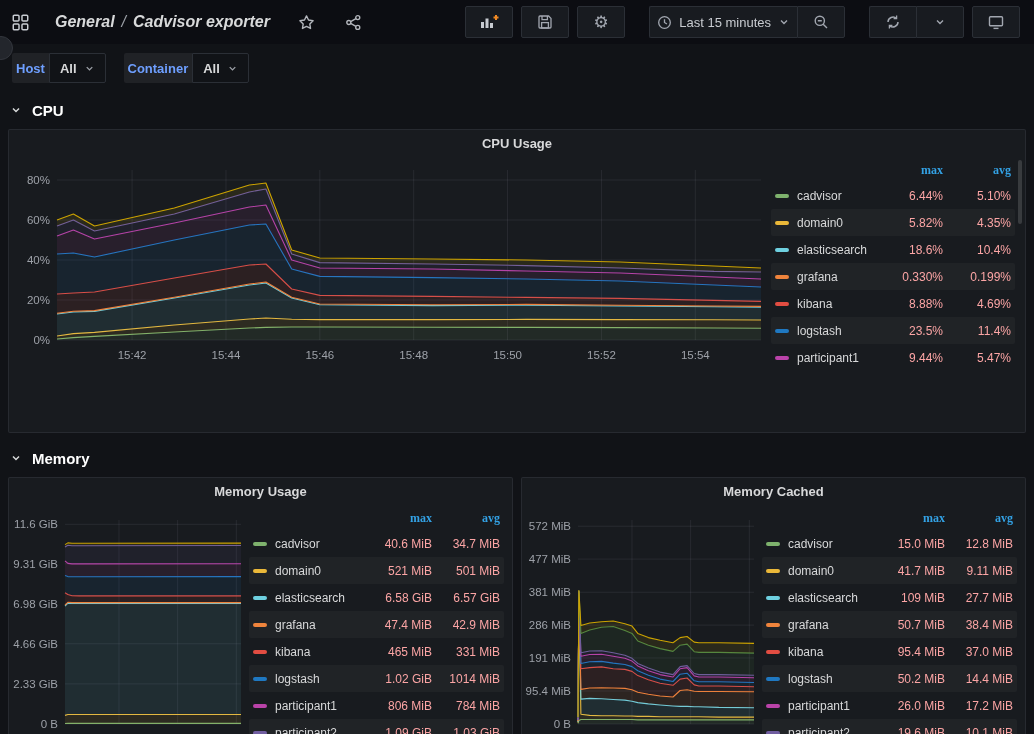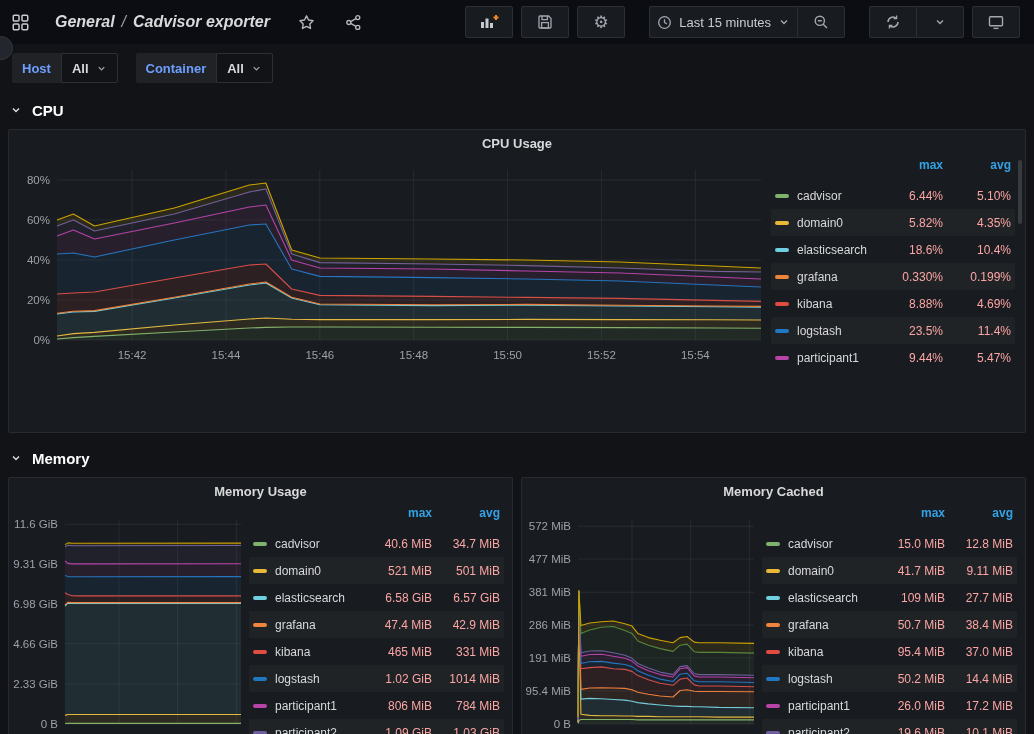--- a/index.html
+++ b/index.html
@@ -20,40 +20,40 @@
   .tb-group .tb-btn:last-child{border-radius:0 2px 2px 0;}
   .time-label{color:#c9ccd1;white-space:nowrap;}
   .gear{font-size:17px;line-height:1;color:#a2a7b0;}
   
   .side-handle{position:absolute;left:-11px;top:36px;width:22px;height:22px;border-radius:50%;
     background:#23262c;border:1px solid #33363d;}
   
   .submenu{display:flex;align-items:center;gap:18px;padding:9px 12px 8px 12px;}
   .filter{display:flex;align-items:stretch;}
   .f-label{background:#202226;color:#6e9fff;font-size:13px;font-weight:600;display:flex;
-    align-items:center;padding:0 10px;height:30px;border-radius:2px 0 0 2px;cursor:pointer;}
+    align-items:center;padding:0 4px;height:30px;border-radius:2px 0 0 2px;cursor:pointer;}
   .f-value{border:1px solid #2b2f36;background:#111317;color:#d8d9da;font-size:13px;font-weight:600;
     display:flex;align-items:center;gap:7px;padding:0 10px;height:28px;border-radius:0 2px 2px 0;cursor:pointer;}
   
   .section{display:flex;align-items:center;gap:10px;margin:6px 8px 6px 10px;height:26px;cursor:pointer;}
   .section .s-title{font-size:15px;font-weight:700;color:#ffffff;}
   
   .panel{background:#181b1f;border:1px solid rgba(204,204,220,0.09);border-radius:2px;
     box-sizing:border-box;position:relative;}
   .p-title{height:26px;display:flex;align-items:center;justify-content:center;
     font-size:13px;font-weight:700;color:#d8d9da;cursor:pointer;}
   .p-body{display:flex;}
   #cpu-panel{margin:0 8px;height:304px;}
   .mem-row{display:flex;gap:8px;margin:3px 8px;}
   .mem-panel{flex:1;height:292px;}
   
   .legend{display:flex;flex-direction:column;padding:2px 10px 0 0;font-size:12px;}
   #cpu-legend{width:252px;}
   .mem-legend{flex:1;padding-right:8px;}
-  .lg-head{display:flex;height:24px;padding:0 4px;}
+  .lg-head{display:flex;align-items:center;height:24px;padding:0 4px;font-family:Liberation Serif, serif;}
   .lg-sp{flex:1;}
   .lg-h{width:68px;text-align:right;color:#33a2e5;font-weight:700;cursor:pointer;}
   .lg-row{display:flex;align-items:center;height:27px;padding:0 4px;border-radius:2px;}
   .lg-row.striped{background:rgba(255,255,255,0.035);}
   .lg-swatch{width:14px;height:4px;border-radius:2px;margin-right:8px;flex:none;cursor:pointer;}
   .lg-name{flex:1;color:#d8d9da;cursor:pointer;white-space:nowrap;overflow:hidden;}
   .lg-v{width:68px;text-align:right;color:#fca5a5;}
   .lg-scroll{position:absolute;right:3px;top:30px;width:4px;height:64px;border-radius:2px;
     background:rgba(255,255,255,0.14);}
 </style>

